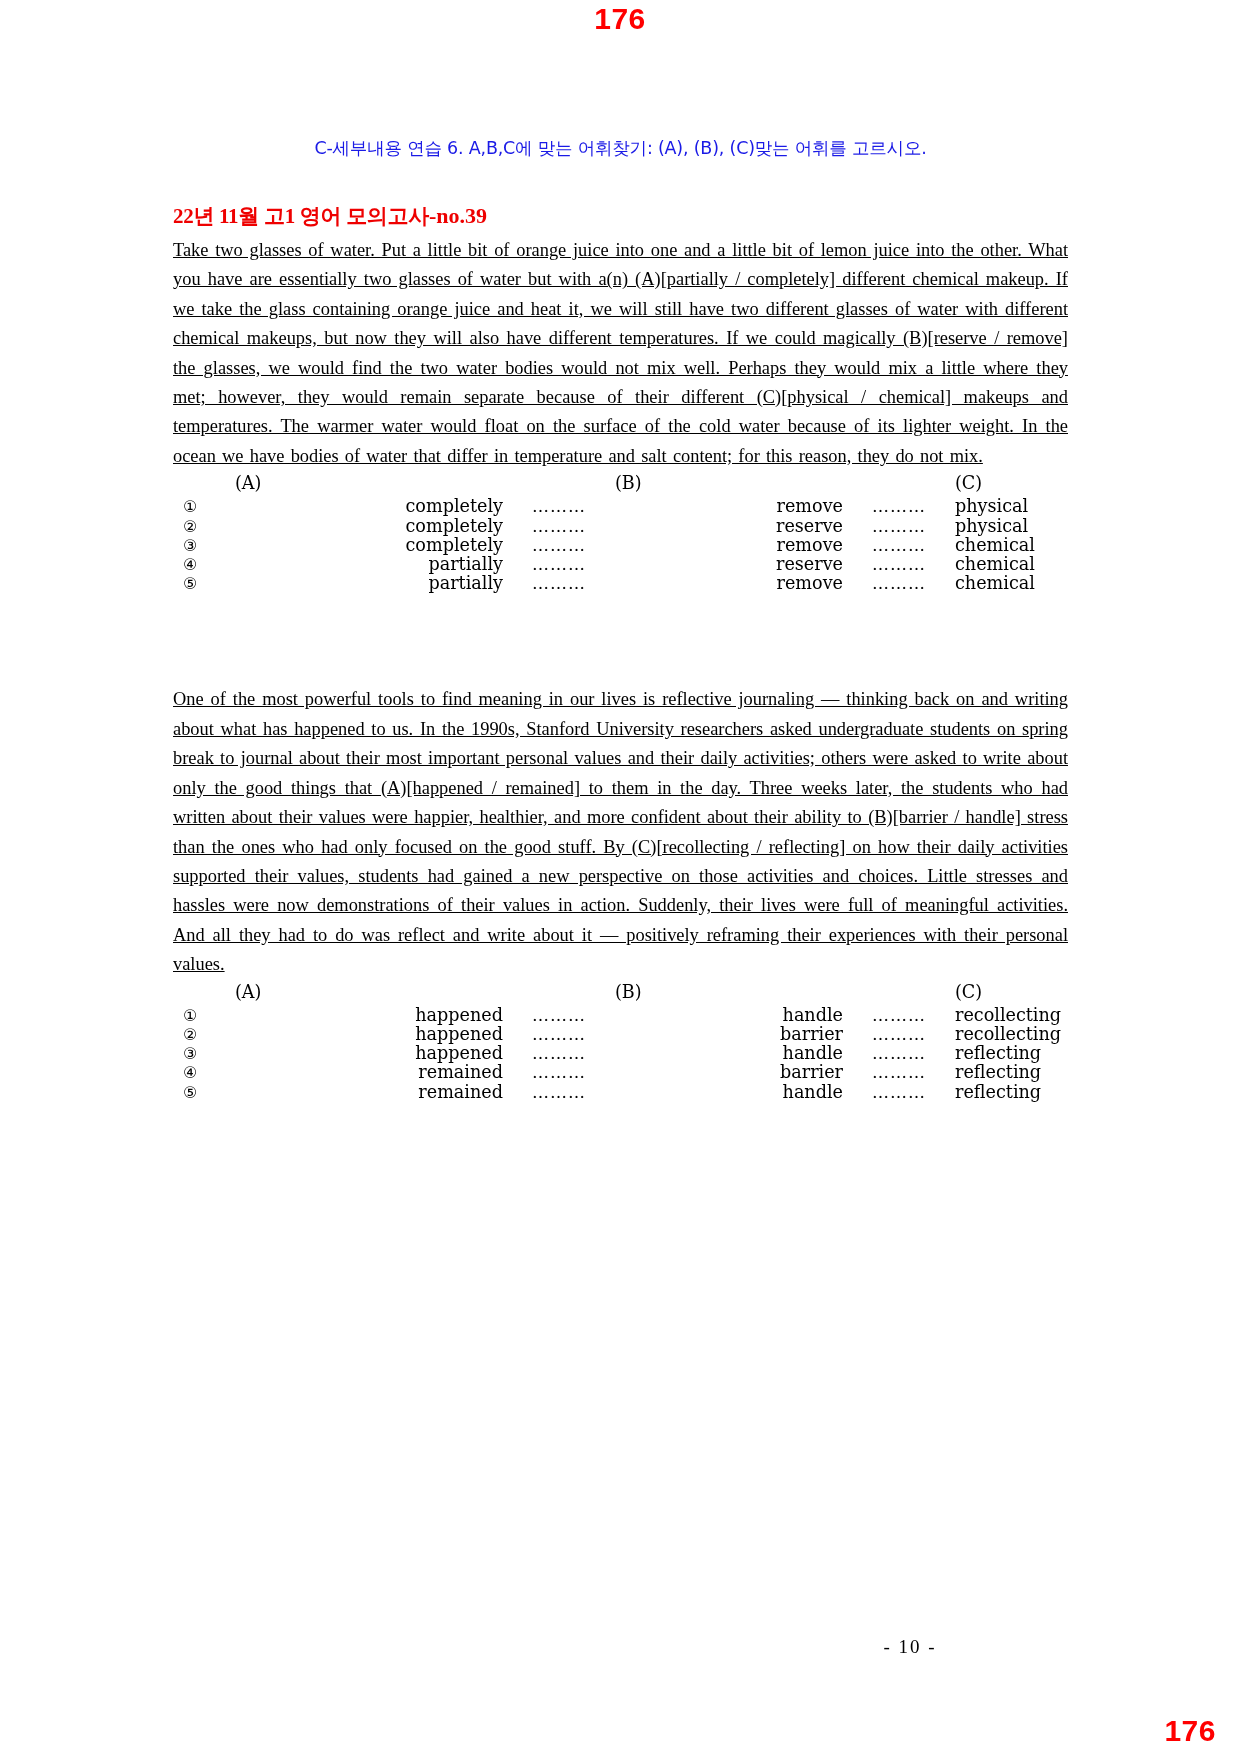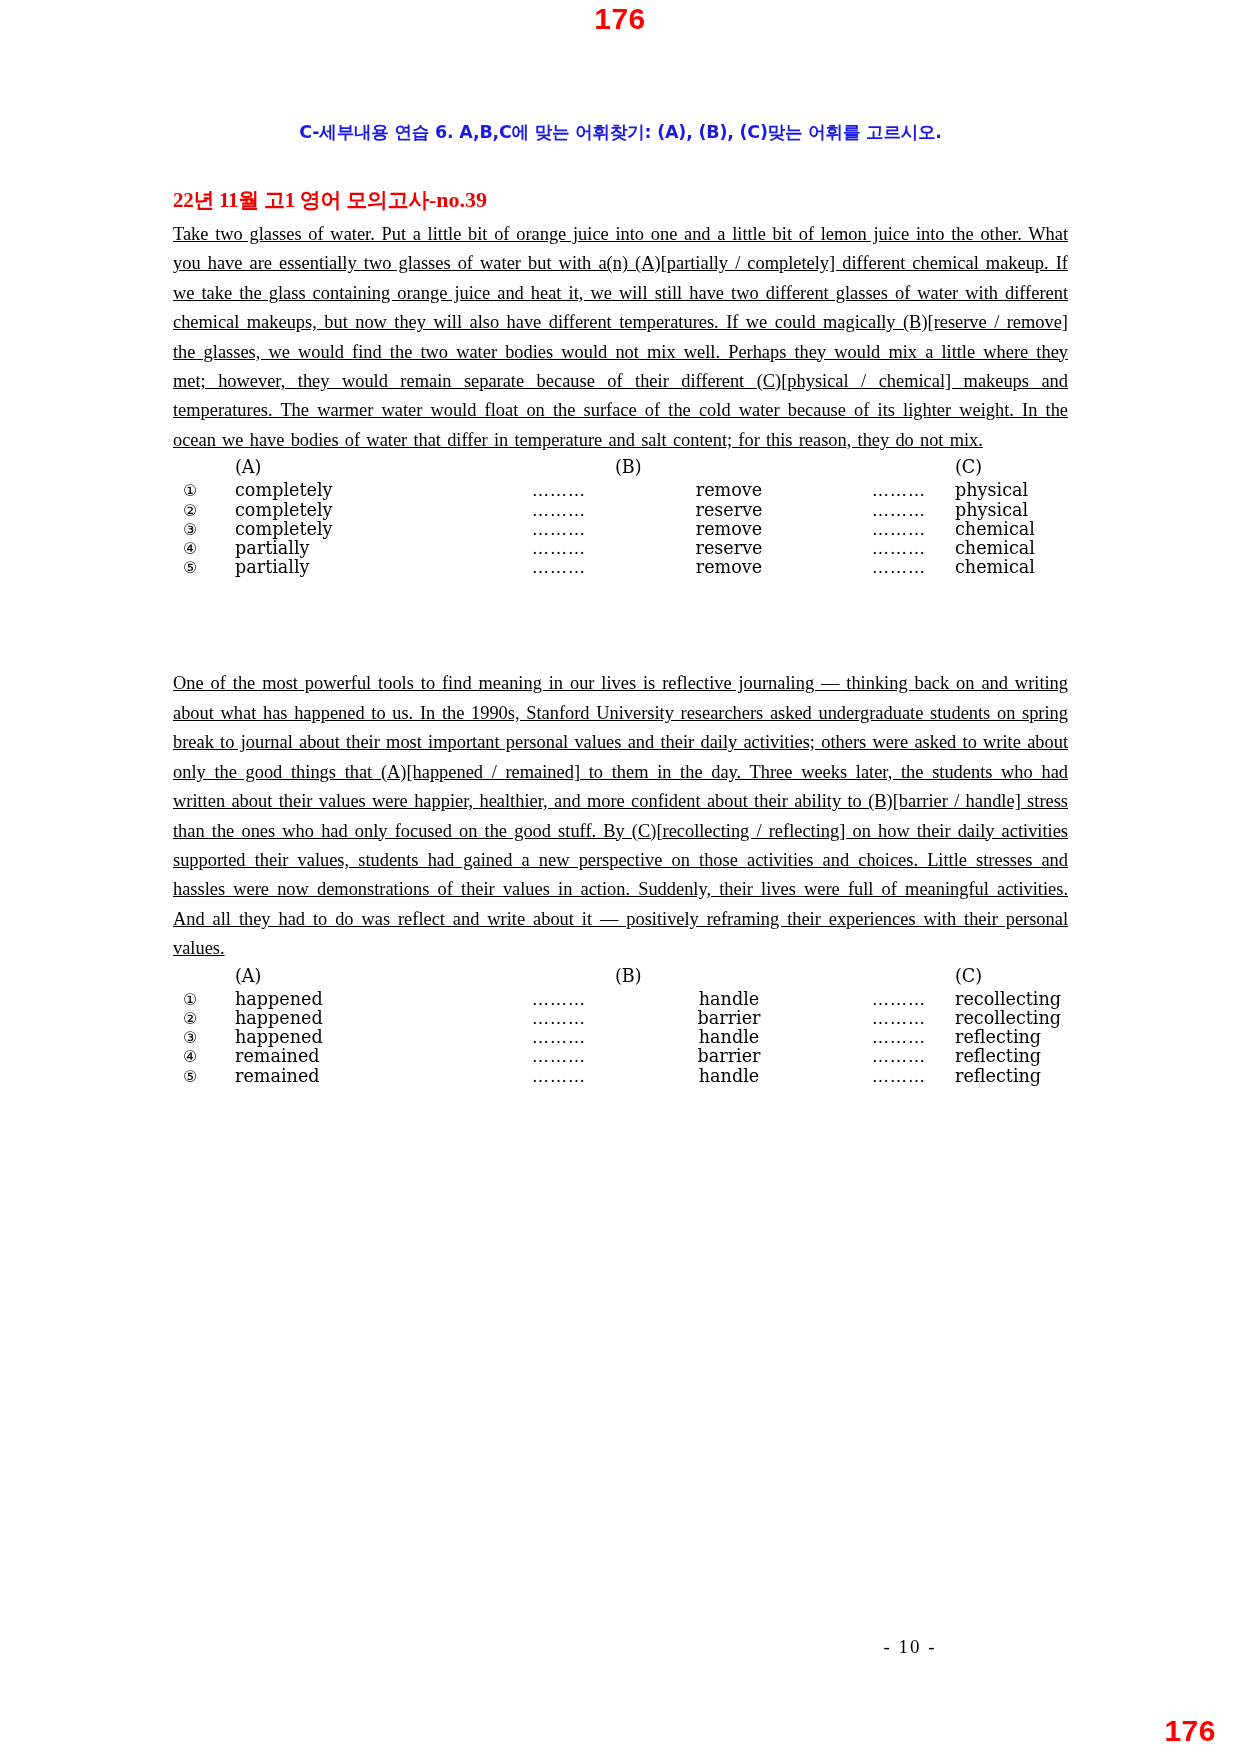--- a/index.html
+++ b/index.html
@@ -47,24 +47,24 @@
     position: absolute;
     left: 173px;
     top: 120px;
     width: 895px;
   }
 
   .section-header {
     text-align: center;
     color: #1a1ae6;
     font-family: "DejaVu Sans", "Liberation Sans", sans-serif;
-    font-weight: 700;
+    font-weight: 400;
     font-size: 17.5px;
     letter-spacing: -0.2px;
-    margin: 0 0 42px 0;
+    margin: 16px 0 42px 0;
     white-space: nowrap;
   }
 
   .qblock { margin: 0 0 0 0; }
 
   .q-title {
     color: #ee0000;
     font-family: "Liberation Serif", "DejaVu Serif", serif;
     font-weight: 700;
     font-size: 21px;
@@ -96,23 +96,23 @@
     width: 880px;
     table-layout: fixed;
   }
   .options td, .options th {
     padding: 0;
     font-weight: normal;
     vertical-align: baseline;
     line-height: 19.2px;
   }
   .col-num   { width: 52px;  text-align: left;   padding-left: 10px !important; }
-  .col-a     { width: 268px; text-align: left; }
+  .col-a     { width: 268px; text-align: right; }
   .col-dot1  { width: 112px; text-align: center; }
-  .col-b     { width: 228px; text-align: center; }
+  .col-b     { width: 228px; text-align: right; }
   .col-dot2  { width: 112px; text-align: center; }
   .col-c     { width: 200px; text-align: left; }
 
   .opt-head td { padding-bottom: 4px !important; }
   .opt-head .hdr {
     text-align: left;
     padding-left: 0 !important;
   }
   .hdr-a { padding-left: 50px !important; }
   .hdr-b { padding-left: 22px !important; }

